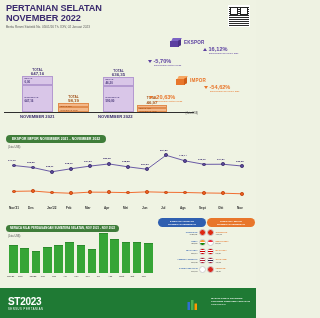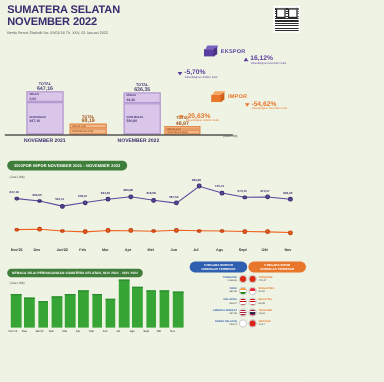--- a/index.html
+++ b/index.html
@@ -84,21 +84,21 @@
   .bps small { display:block; font-weight:normal; font-size:1.9px; }
   .bps-logo { position:absolute; right:58px; top:9px; width:11px;height:12px; }
 </style>
 </head>
 <body>
 
 <div class="page">
 
   <div class="header">
     <div class="title">
-      <div>SUMATERA SELATAN</div>
+      <div>PERTANIAN SELATAN</div>
       <div>NOVEMBER 2022</div>
     </div>
     <div class="subtitle">Berita Resmi Statistik No. 05/01/16 Th. XXV, 02 Januari 2023</div>
   </div>
   <div class="qr"></div>
 
   <div>
 
     <div class="colgrp" style="left:22px; bottom:206px; width:31px;">
       <div class="lbl-total">
@@ -416,14 +416,32 @@
         <div class="crow">
           <div class="flag" style="background:#da251d;width:7px;height:7px;border-radius:50%;flex:0 0 auto;"></div>
           <div style="flex: 1 1 0%; text-align: left;">
             <div class="cname" style="color: rgb(232, 118, 43);">VIETNAM</div>
             <div class="cval" style="color: rgb(68, 68, 68);">43,17</div>
           </div>
         </div>
       </div>
   </div>
 
+  <div class="footer">
+    <div class="st">
+      <span>ST2023</span>
+      <small>SENSUS PERTANIAN</small>
+    </div>
+    <div class="bps-logo">
+      <svg viewBox="0 0 22 24" width="11" height="12">
+        <rect x="1" y="6" width="5" height="16" fill="#2f6fd0"></rect>
+        <rect x="8" y="2" width="5" height="20" fill="#4caf50"></rect>
+        <rect x="15" y="9" width="5" height="13" fill="#ff9800"></rect>
+      </svg>
+    </div>
+    <div class="bps">
+      <div>BADAN PUSAT STATISTIK</div>
+      <div>PROVINSI SUMATERA SELATAN</div>
+      <small>sumsel.bps.go.id</small>
+    </div>
+  </div>
 
 </div>
 
 </body></html>

